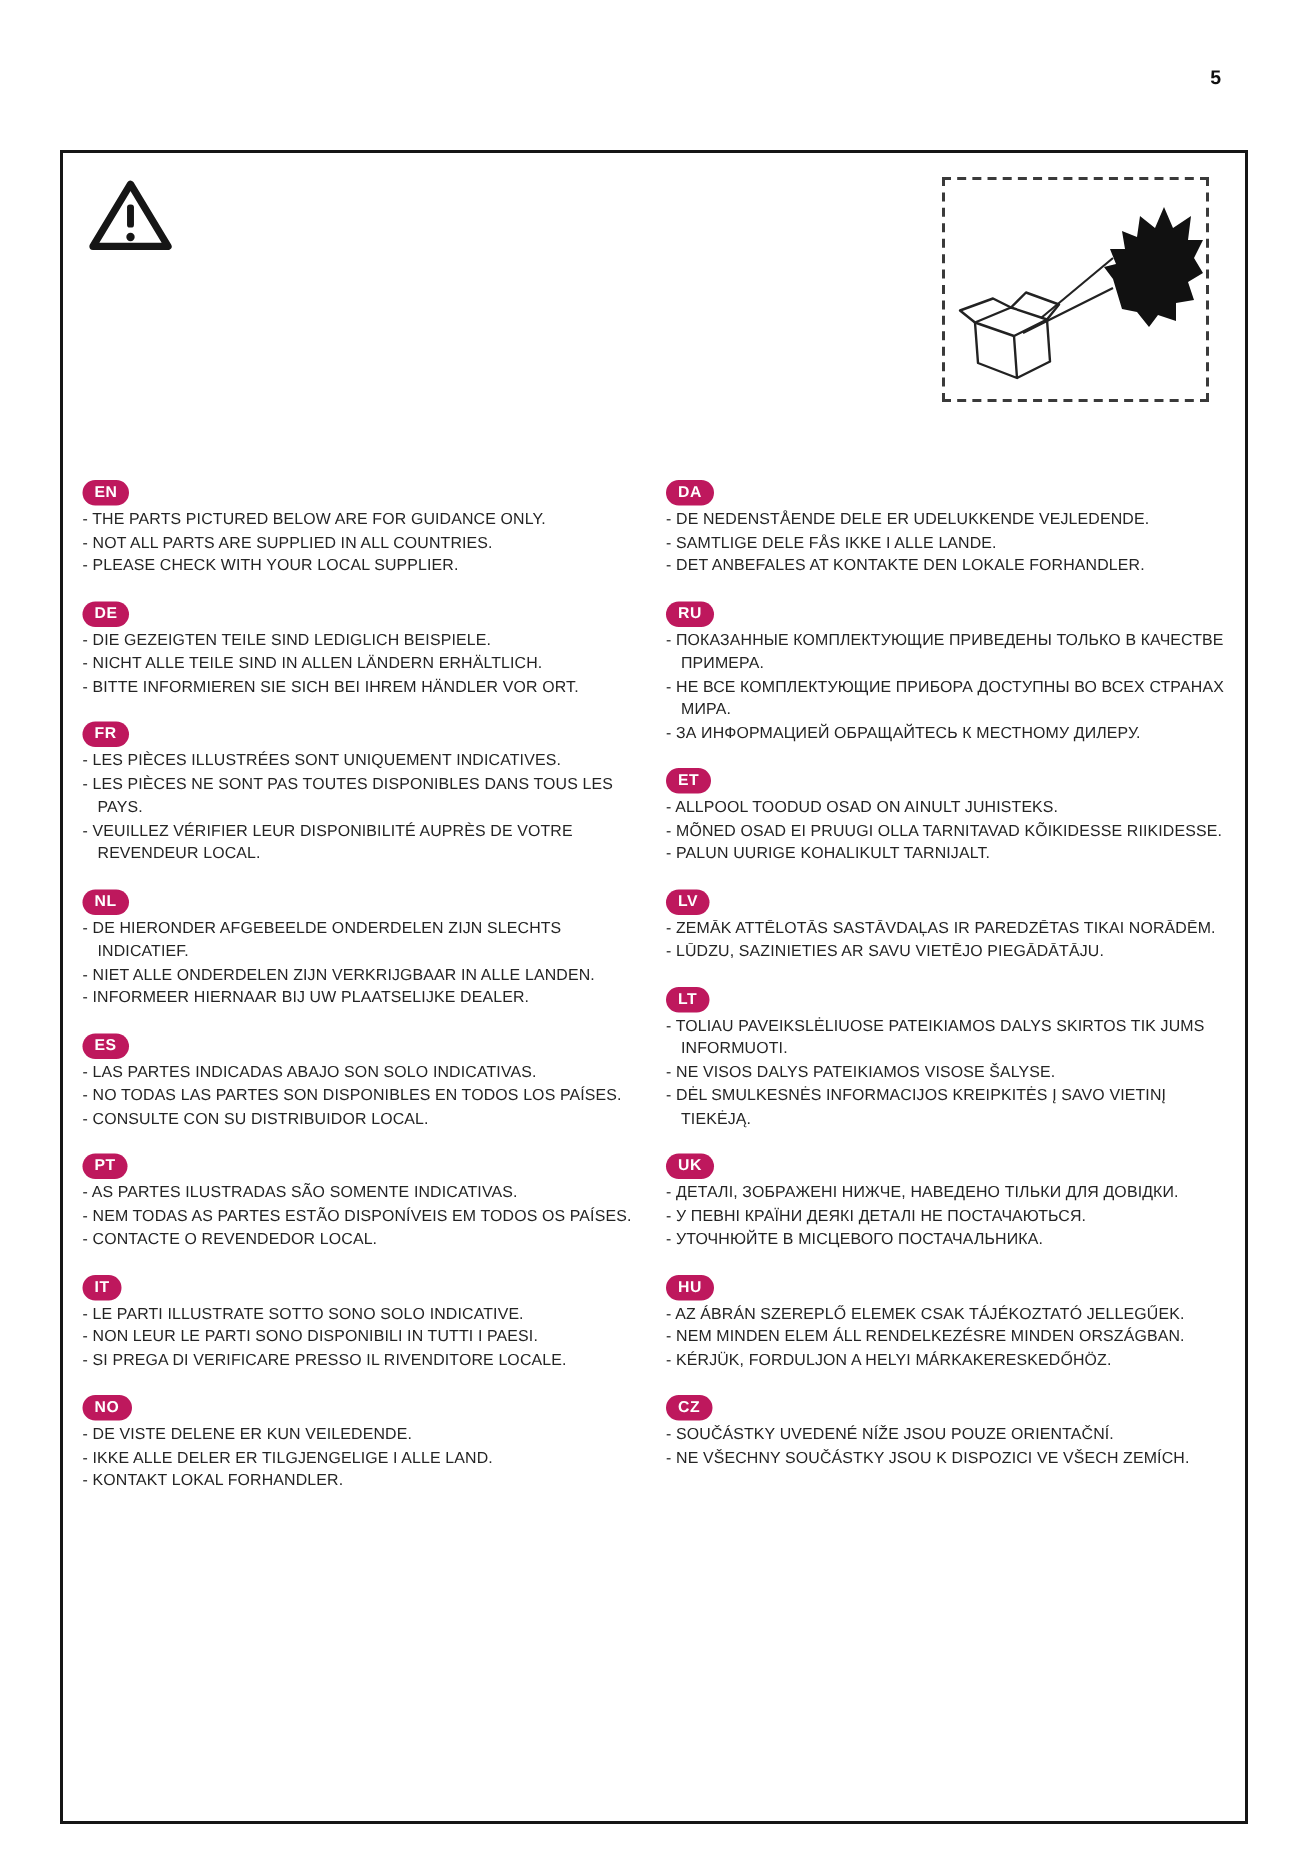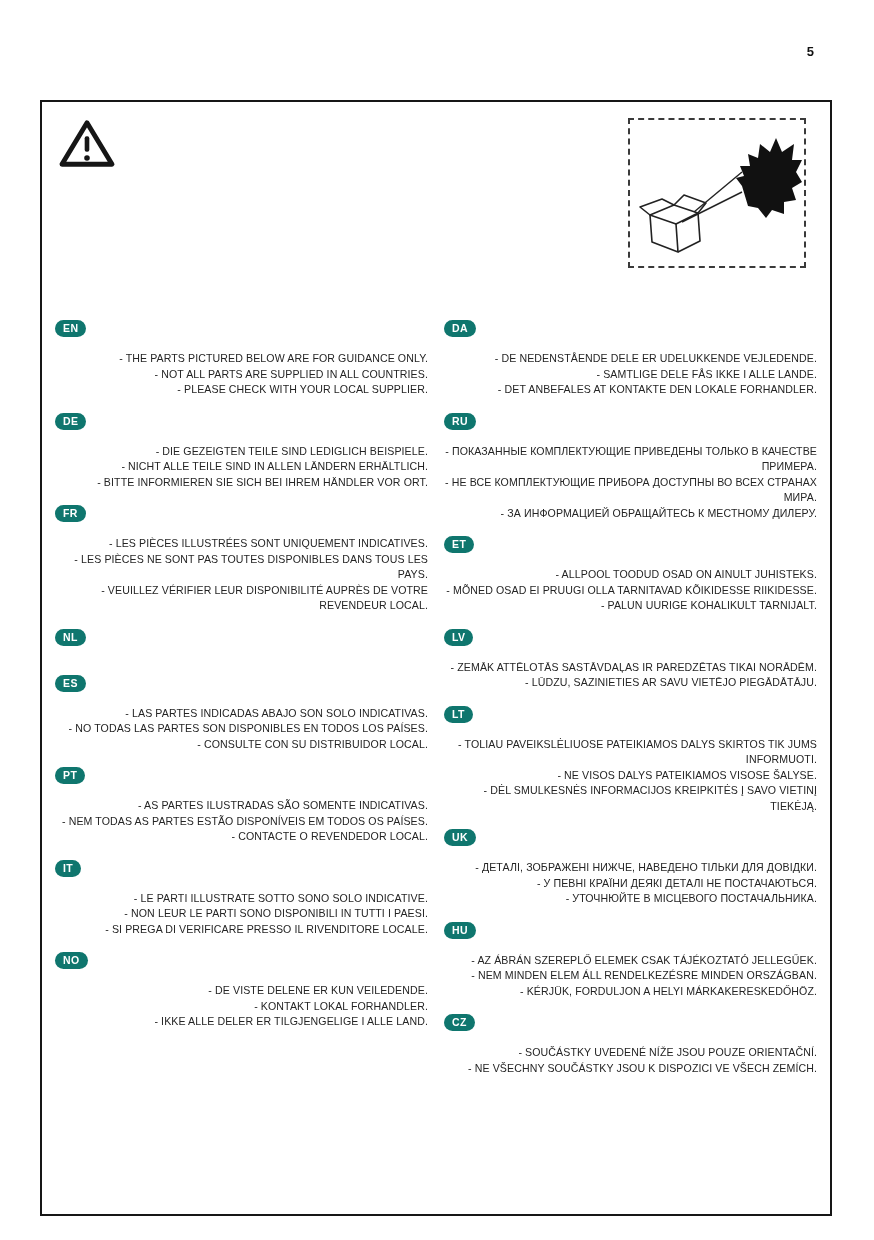--- a/index.html
+++ b/index.html
@@ -59,38 +59,37 @@
   }
   .col {
     width: 373px;
     flex: 0 0 373px;
   }
   .section {
     margin-bottom: 13px;
   }
   .lang-badge {
     display: inline-block;
-    background: #0f766e;
+    background: #be185d;
     color: #ffffff;
     font-weight: bold;
     font-size: 10.5px;
     line-height: 13px;
     padding: 2px 8px;
     border-radius: 10px;
     letter-spacing: 0.4px;
-    margin-bottom: 14px;
+    margin-bottom: 2px;
   }
   .line {
     font-size: 10.6px;
     line-height: 15.5px;
     padding-left: 10px;
     text-indent: -10px;
     color: #242424;
     letter-spacing: 0.1px;
-    text-align: right;
   }
 </style>
 </head>
 <body>
 
 <div class="page-number">5</div>
 
 <div class="frame">
 
   <div class="warning-triangle">
@@ -129,40 +128,44 @@
         <div class="section"><span class="lang-badge">DE</span><div class="lines">
             <div class="line">- DIE GEZEIGTEN TEILE SIND LEDIGLICH BEISPIELE.</div>
             <div class="line">- NICHT ALLE TEILE SIND IN ALLEN LÄNDERN ERHÄLTLICH.</div>
             <div class="line">- BITTE INFORMIEREN SIE SICH BEI IHREM HÄNDLER VOR ORT.</div>
           </div></div>
         <div class="section"><span class="lang-badge">FR</span><div class="lines">
             <div class="line">- LES PIÈCES ILLUSTRÉES SONT UNIQUEMENT INDICATIVES.</div>
             <div class="line">- LES PIÈCES NE SONT PAS TOUTES DISPONIBLES DANS TOUS LES PAYS.</div>
             <div class="line">- VEUILLEZ VÉRIFIER LEUR DISPONIBILITÉ AUPRÈS DE VOTRE REVENDEUR LOCAL.</div>
           </div></div>
-        <div class="section"><span class="lang-badge">NL</span></div>
+        <div class="section"><span class="lang-badge">NL</span><div class="lines">
+            <div class="line">- DE HIERONDER AFGEBEELDE ONDERDELEN ZIJN SLECHTS INDICATIEF.</div>
+            <div class="line">- NIET ALLE ONDERDELEN ZIJN VERKRIJGBAAR IN ALLE LANDEN.</div>
+            <div class="line">- INFORMEER HIERNAAR BIJ UW PLAATSELIJKE DEALER.</div>
+          </div></div>
         <div class="section"><span class="lang-badge">ES</span><div class="lines">
             <div class="line">- LAS PARTES INDICADAS ABAJO SON SOLO INDICATIVAS.</div>
             <div class="line">- NO TODAS LAS PARTES SON DISPONIBLES EN TODOS LOS PAÍSES.</div>
             <div class="line">- CONSULTE CON SU DISTRIBUIDOR LOCAL.</div>
           </div></div>
         <div class="section"><span class="lang-badge">PT</span><div class="lines">
             <div class="line">- AS PARTES ILUSTRADAS SÃO SOMENTE INDICATIVAS.</div>
             <div class="line">- NEM TODAS AS PARTES ESTÃO DISPONÍVEIS EM TODOS OS PAÍSES.</div>
             <div class="line">- CONTACTE O REVENDEDOR LOCAL.</div>
           </div></div>
         <div class="section"><span class="lang-badge">IT</span><div class="lines">
             <div class="line">- LE PARTI ILLUSTRATE SOTTO SONO SOLO INDICATIVE.</div>
             <div class="line">- NON LEUR LE PARTI SONO DISPONIBILI IN TUTTI I PAESI.</div>
             <div class="line">- SI PREGA DI VERIFICARE PRESSO IL RIVENDITORE LOCALE.</div>
           </div></div>
         <div class="section"><span class="lang-badge">NO</span><div class="lines">
             <div class="line">- DE VISTE DELENE ER KUN VEILEDENDE.</div>
+            <div class="line">- IKKE ALLE DELER ER TILGJENGELIGE I ALLE LAND.</div>
             <div class="line">- KONTAKT LOKAL FORHANDLER.</div>
-            <div class="line">- IKKE ALLE DELER ER TILGJENGELIGE I ALLE LAND.</div>
           </div></div>
       </div>
     <div class="col" id="col-right">
         <div class="section"><span class="lang-badge">DA</span><div class="lines">
             <div class="line">- DE NEDENSTÅENDE DELE ER UDELUKKENDE VEJLEDENDE.</div>
             <div class="line">- SAMTLIGE DELE FÅS IKKE I ALLE LANDE.</div>
             <div class="line">- DET ANBEFALES AT KONTAKTE DEN LOKALE FORHANDLER.</div>
           </div></div>
         <div class="section"><span class="lang-badge">RU</span><div class="lines">
             <div class="line">- ПОКАЗАННЫЕ КОМПЛЕКТУЮЩИЕ ПРИВЕДЕНЫ ТОЛЬКО В КАЧЕСТВЕ ПРИМЕРА.</div>

